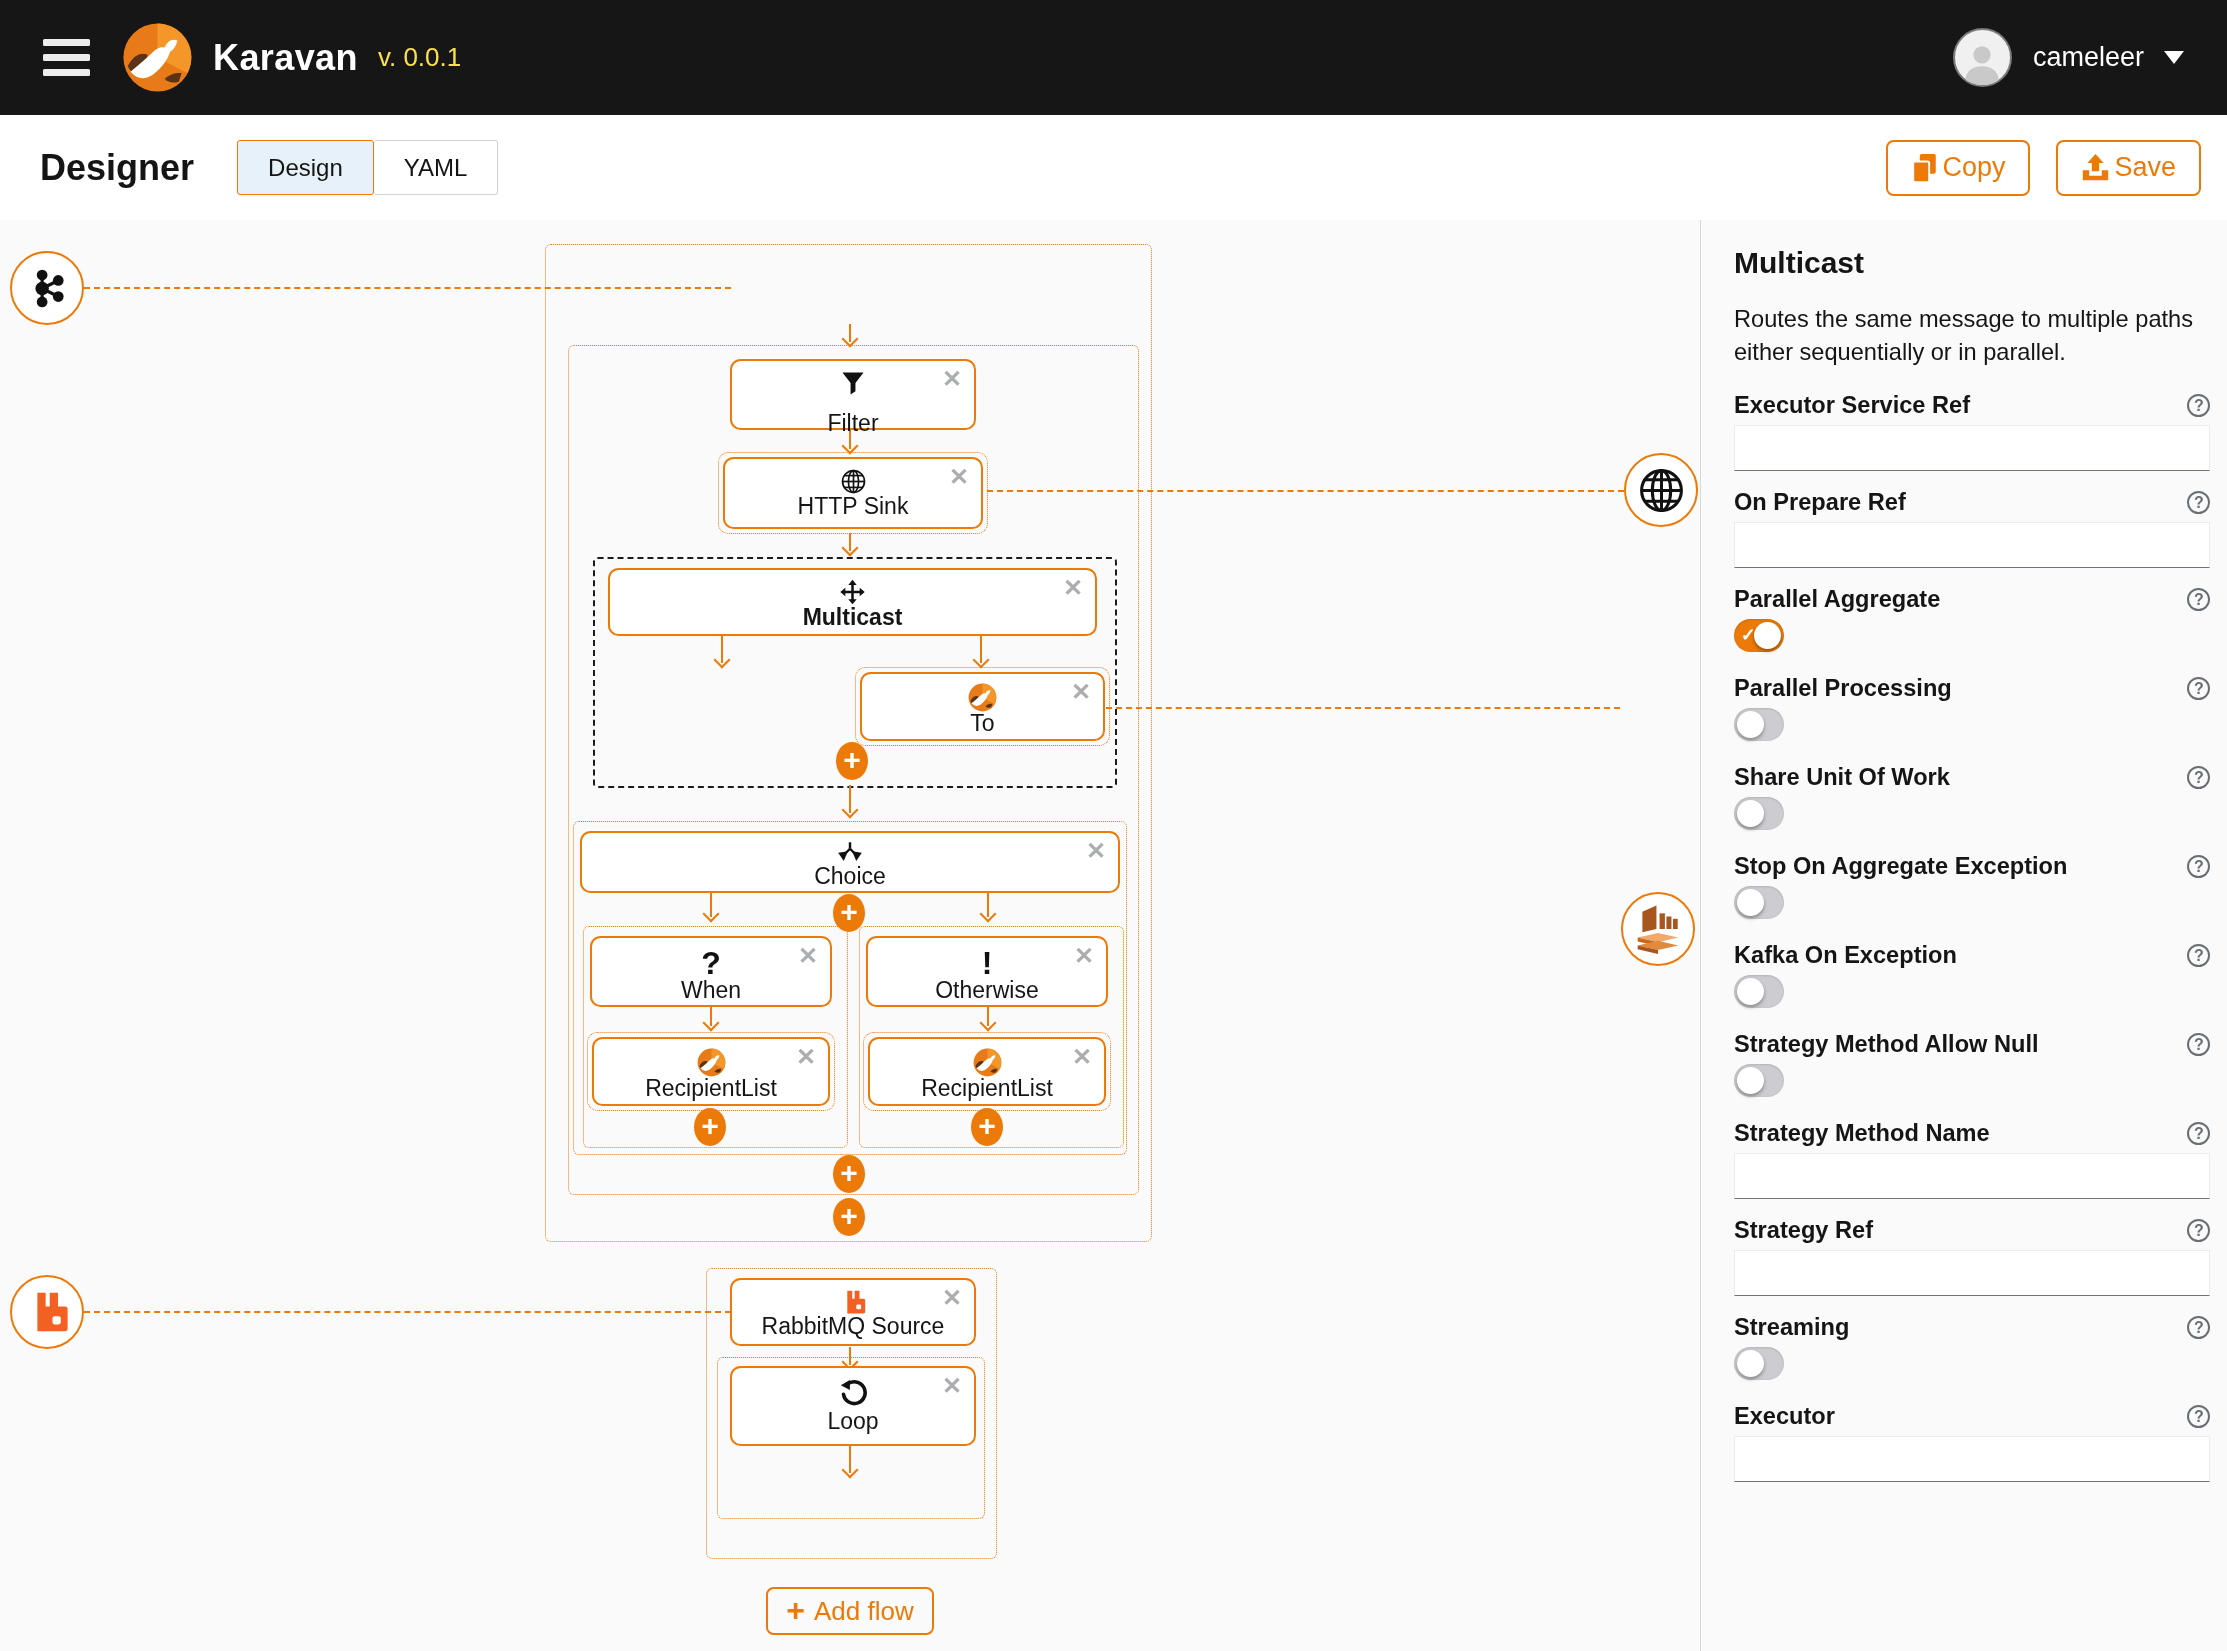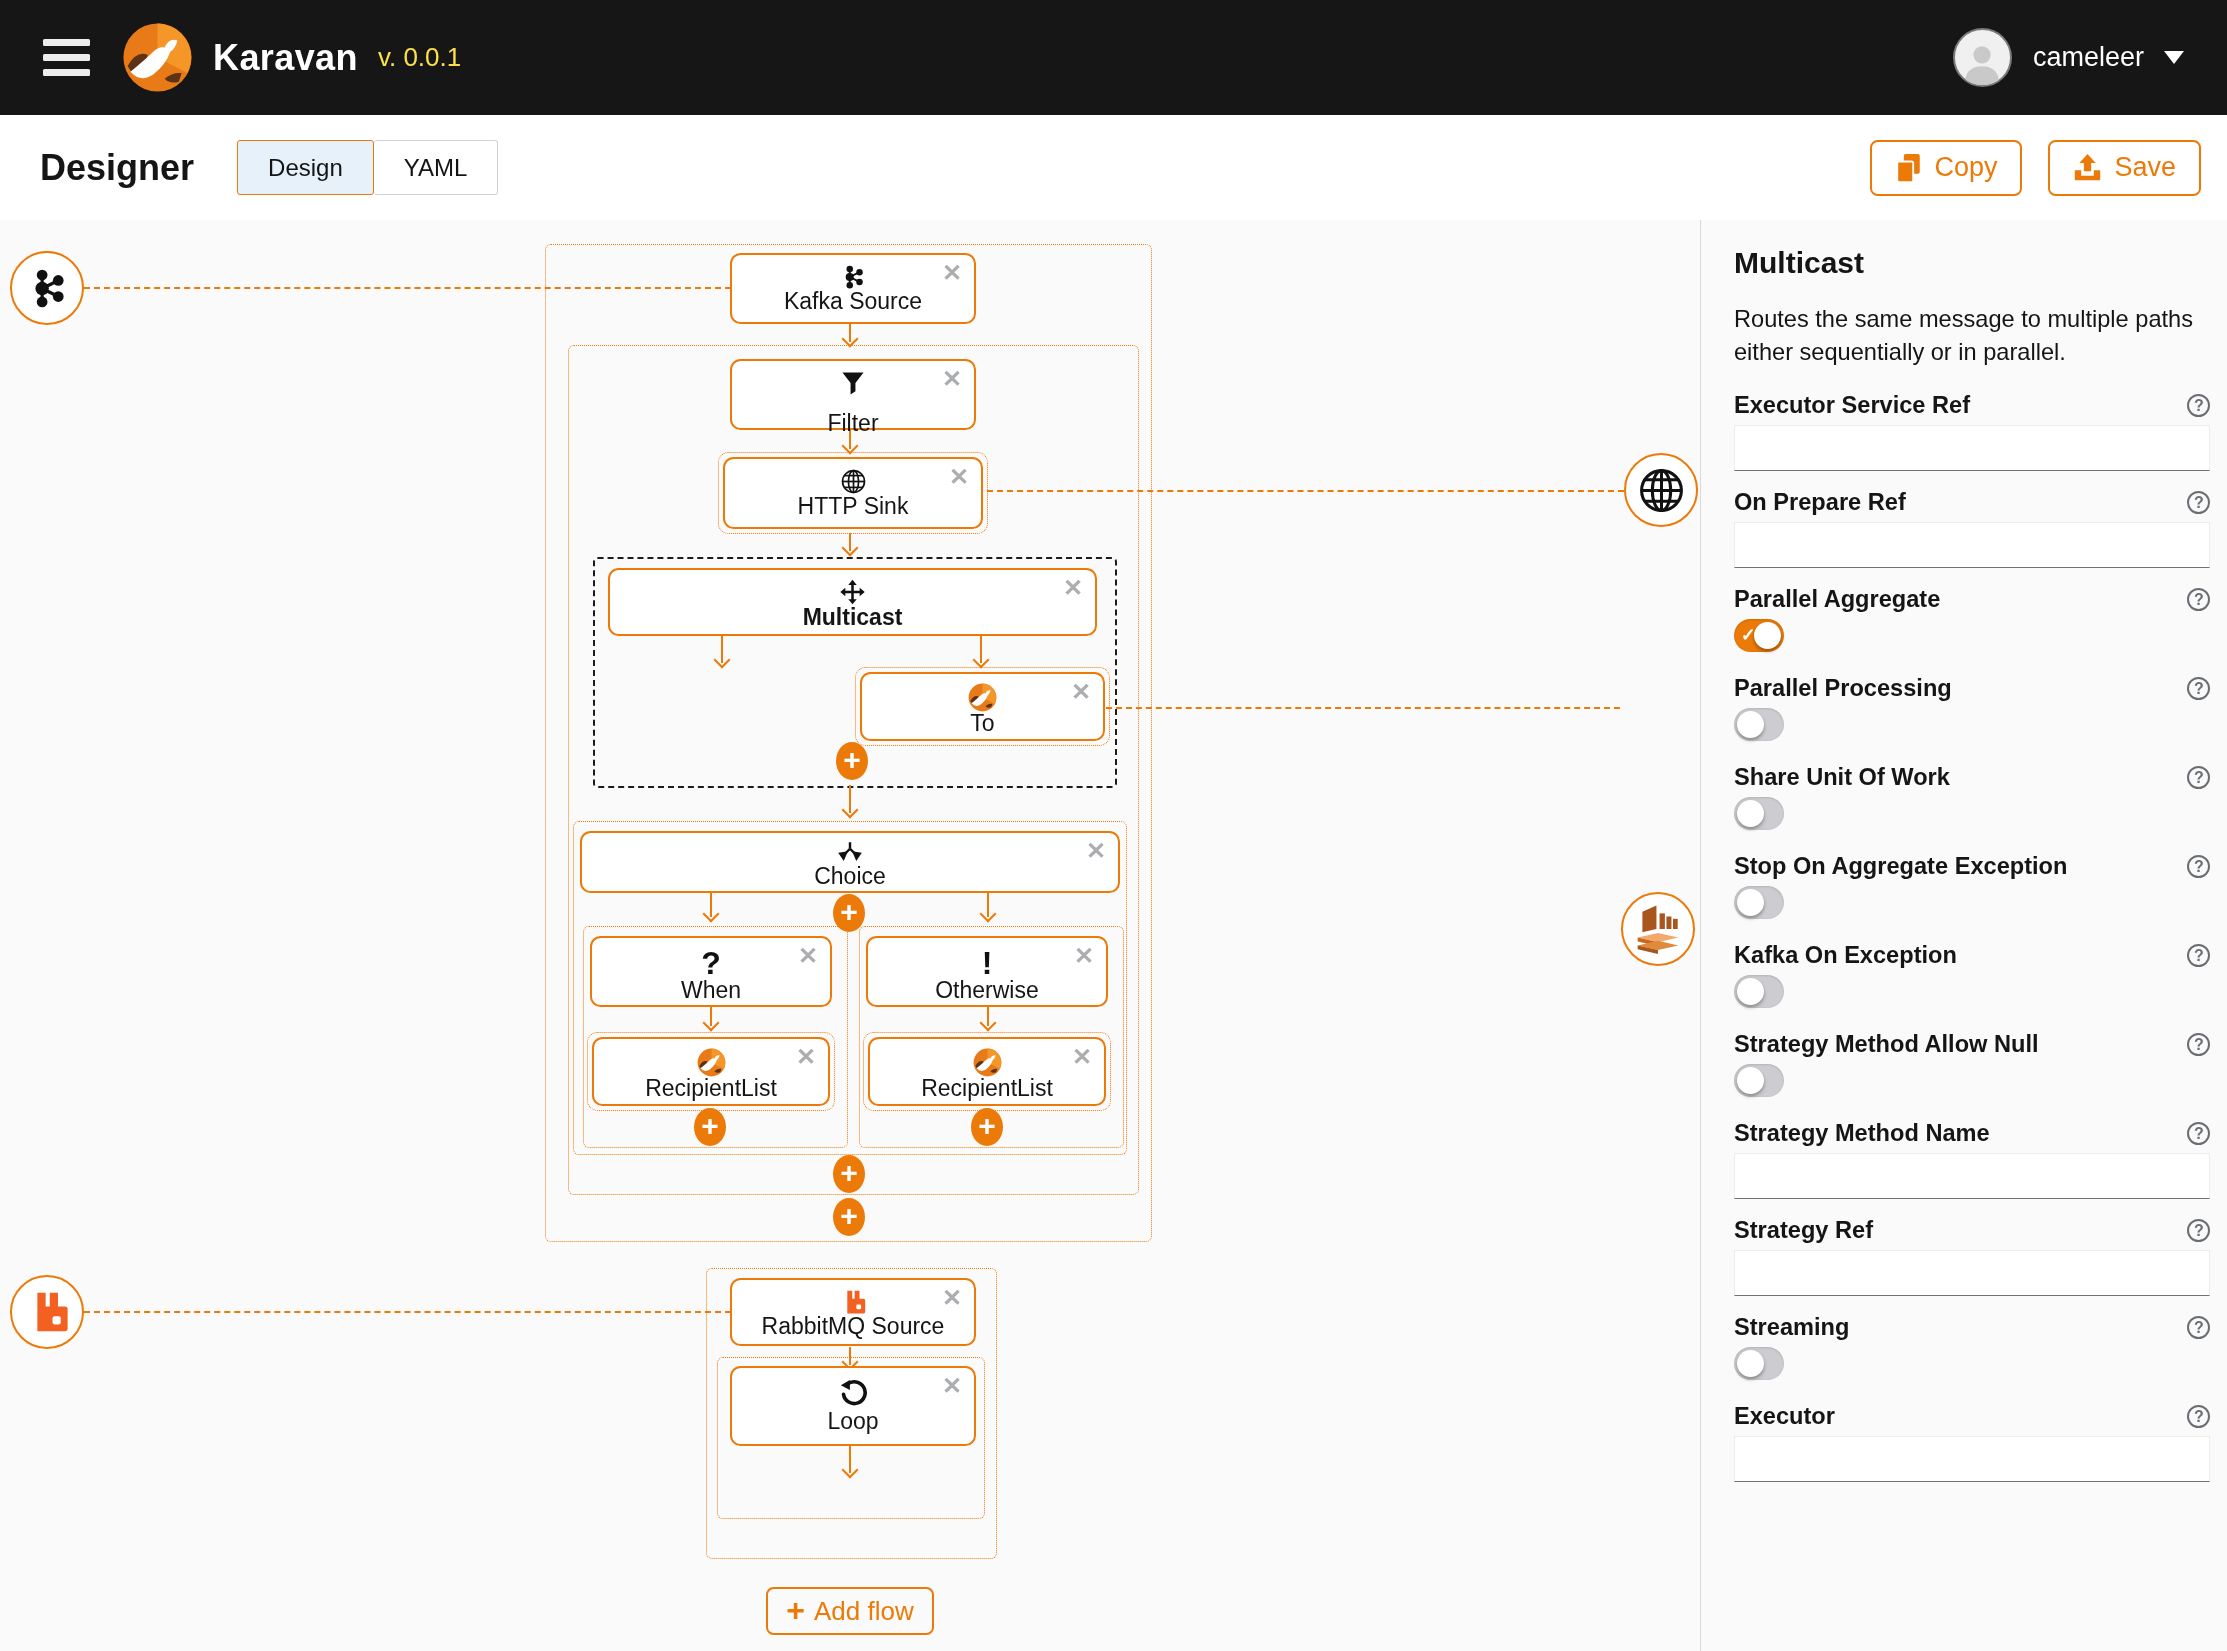--- a/index.html
+++ b/index.html
@@ -16,21 +16,21 @@
   .username{margin-left:21px;font-size:27px;color:#fff;}
   .caret{margin-left:20px;width:0;height:0;border-left:10.6px solid transparent;border-right:10.6px solid transparent;border-top:13px solid #fff;}
   
   .toolbar{position:absolute;left:0;top:115px;width:2227px;height:105px;background:#fff;border-bottom:0.8px solid #E3E3E3;display:flex;align-items:center;}
   .page-title{margin-left:40px;font-size:36px;font-weight:700;}
   .toggle-group{margin-left:43px;display:flex;}
   .tg-btn{height:53px;padding:0 30px;display:flex;align-items:center;font-size:24px;cursor:pointer;}
   .tg-btn.active{background:#E7F1FA;border:1.5px solid #EC7A08;border-radius:3px;}
   .tg-btn.idle{background:#fff;border:0.8px solid #D2D2D2;border-radius:3px;border-left:none;}
   .tb-actions{margin-left:auto;margin-right:26px;display:flex;gap:26px;}
-  .ob-btn{height:56px;padding:0 23px;border:2.3px solid #EC7A08;border-radius:7.6px;background:#fff;color:#EC7A08;font-size:27px;display:flex;align-items:center;gap:12px;cursor:pointer;}
+  .ob-btn{height:56px;padding:0 23px;border:2.3px solid #EC7A08;border-radius:7.6px;background:#fff;color:#EC7A08;font-size:27px;display:flex;align-items:center;gap:4px;cursor:pointer;}
   
   .canvas{position:absolute;left:0;top:220px;width:1700px;height:1431px;background:#FAFAFA;}
   .grp{position:absolute;border:1.5px dotted #EC7A08;border-radius:6px;}
   .grp-black{position:absolute;border:2.3px dashed #1b1b1b;border-radius:4.6px;}
   .wrap{position:absolute;border:1.5px dotted #EC7A08;border-radius:10.6px;padding:3.8px;box-sizing:border-box;}
   .node{background:#fff;border:2.3px solid #EC7A08;border-radius:10.6px;box-sizing:border-box;display:flex;flex-direction:column;align-items:center;justify-content:space-between;padding:9px 0 10.6px;position:relative;z-index:3;}
   .node.abs{position:absolute;}
   .wrap .node{position:relative;width:100%;height:100%;}
   .node .lbl{font-size:23px;color:#151515;line-height:1;}
   .node .lbl.bold{font-weight:700;}
@@ -168,40 +168,20 @@
   </div>
 
   <div class="dash" style="left:84px;top:1091px;width:647px;"></div>
   <div class="endpoint" style="left:10px;top:1055px;">
     <svg width="44" height="44" viewBox="0 0 32 32">
       <path d="M9 2 h6 v10 h3 V2 h6 v10 h5 a2 2 0 0 1 2 2 v14 a2 2 0 0 1 -2 2 H9 Z" fill="#F26022"></path>
       <rect x="20" y="19" width="6" height="6" rx="1.5" fill="#fff"></rect>
     </svg>
   </div>
 
-  <div class="node abs" style="left:730px;top:33px;width:246px;height:71px;">
-    <span class="x"></span>
-    <div class="nicon">
-      <svg width="26" height="26" viewBox="0 0 32 32">
-          <g fill="#111">
-            <circle cx="12" cy="6" r="4"></circle>
-            <circle cx="12" cy="16" r="5"></circle>
-            <circle cx="12" cy="26" r="4"></circle>
-            <circle cx="24" cy="10" r="4"></circle>
-            <circle cx="24" cy="22" r="4"></circle>
-          </g>
-          <g stroke="#111" stroke-width="2.4">
-            <line x1="12" y1="6" x2="12" y2="26"></line>
-            <line x1="12" y1="16" x2="24" y2="10"></line>
-            <line x1="12" y1="16" x2="24" y2="22"></line>
-          </g>
-        </svg>
-    </div>
-    <span class="lbl">Kafka Source</span>
-  </div>
   <div class="arrow" style="left:841px;top:104px;height:23px;"></div>
 
   <div class="node abs" style="left:730px;top:139px;width:246px;height:71px;gap:16px;">
     <span class="x"></span>
     <div class="nicon">
       <svg width="26" height="26" viewBox="0 0 32 32">
           <path d="M3 3 H29 L19 16 V26 L13 30 V16 Z" fill="#111"></path>
         </svg>
     </div>
     <span class="lbl">Filter</span>

